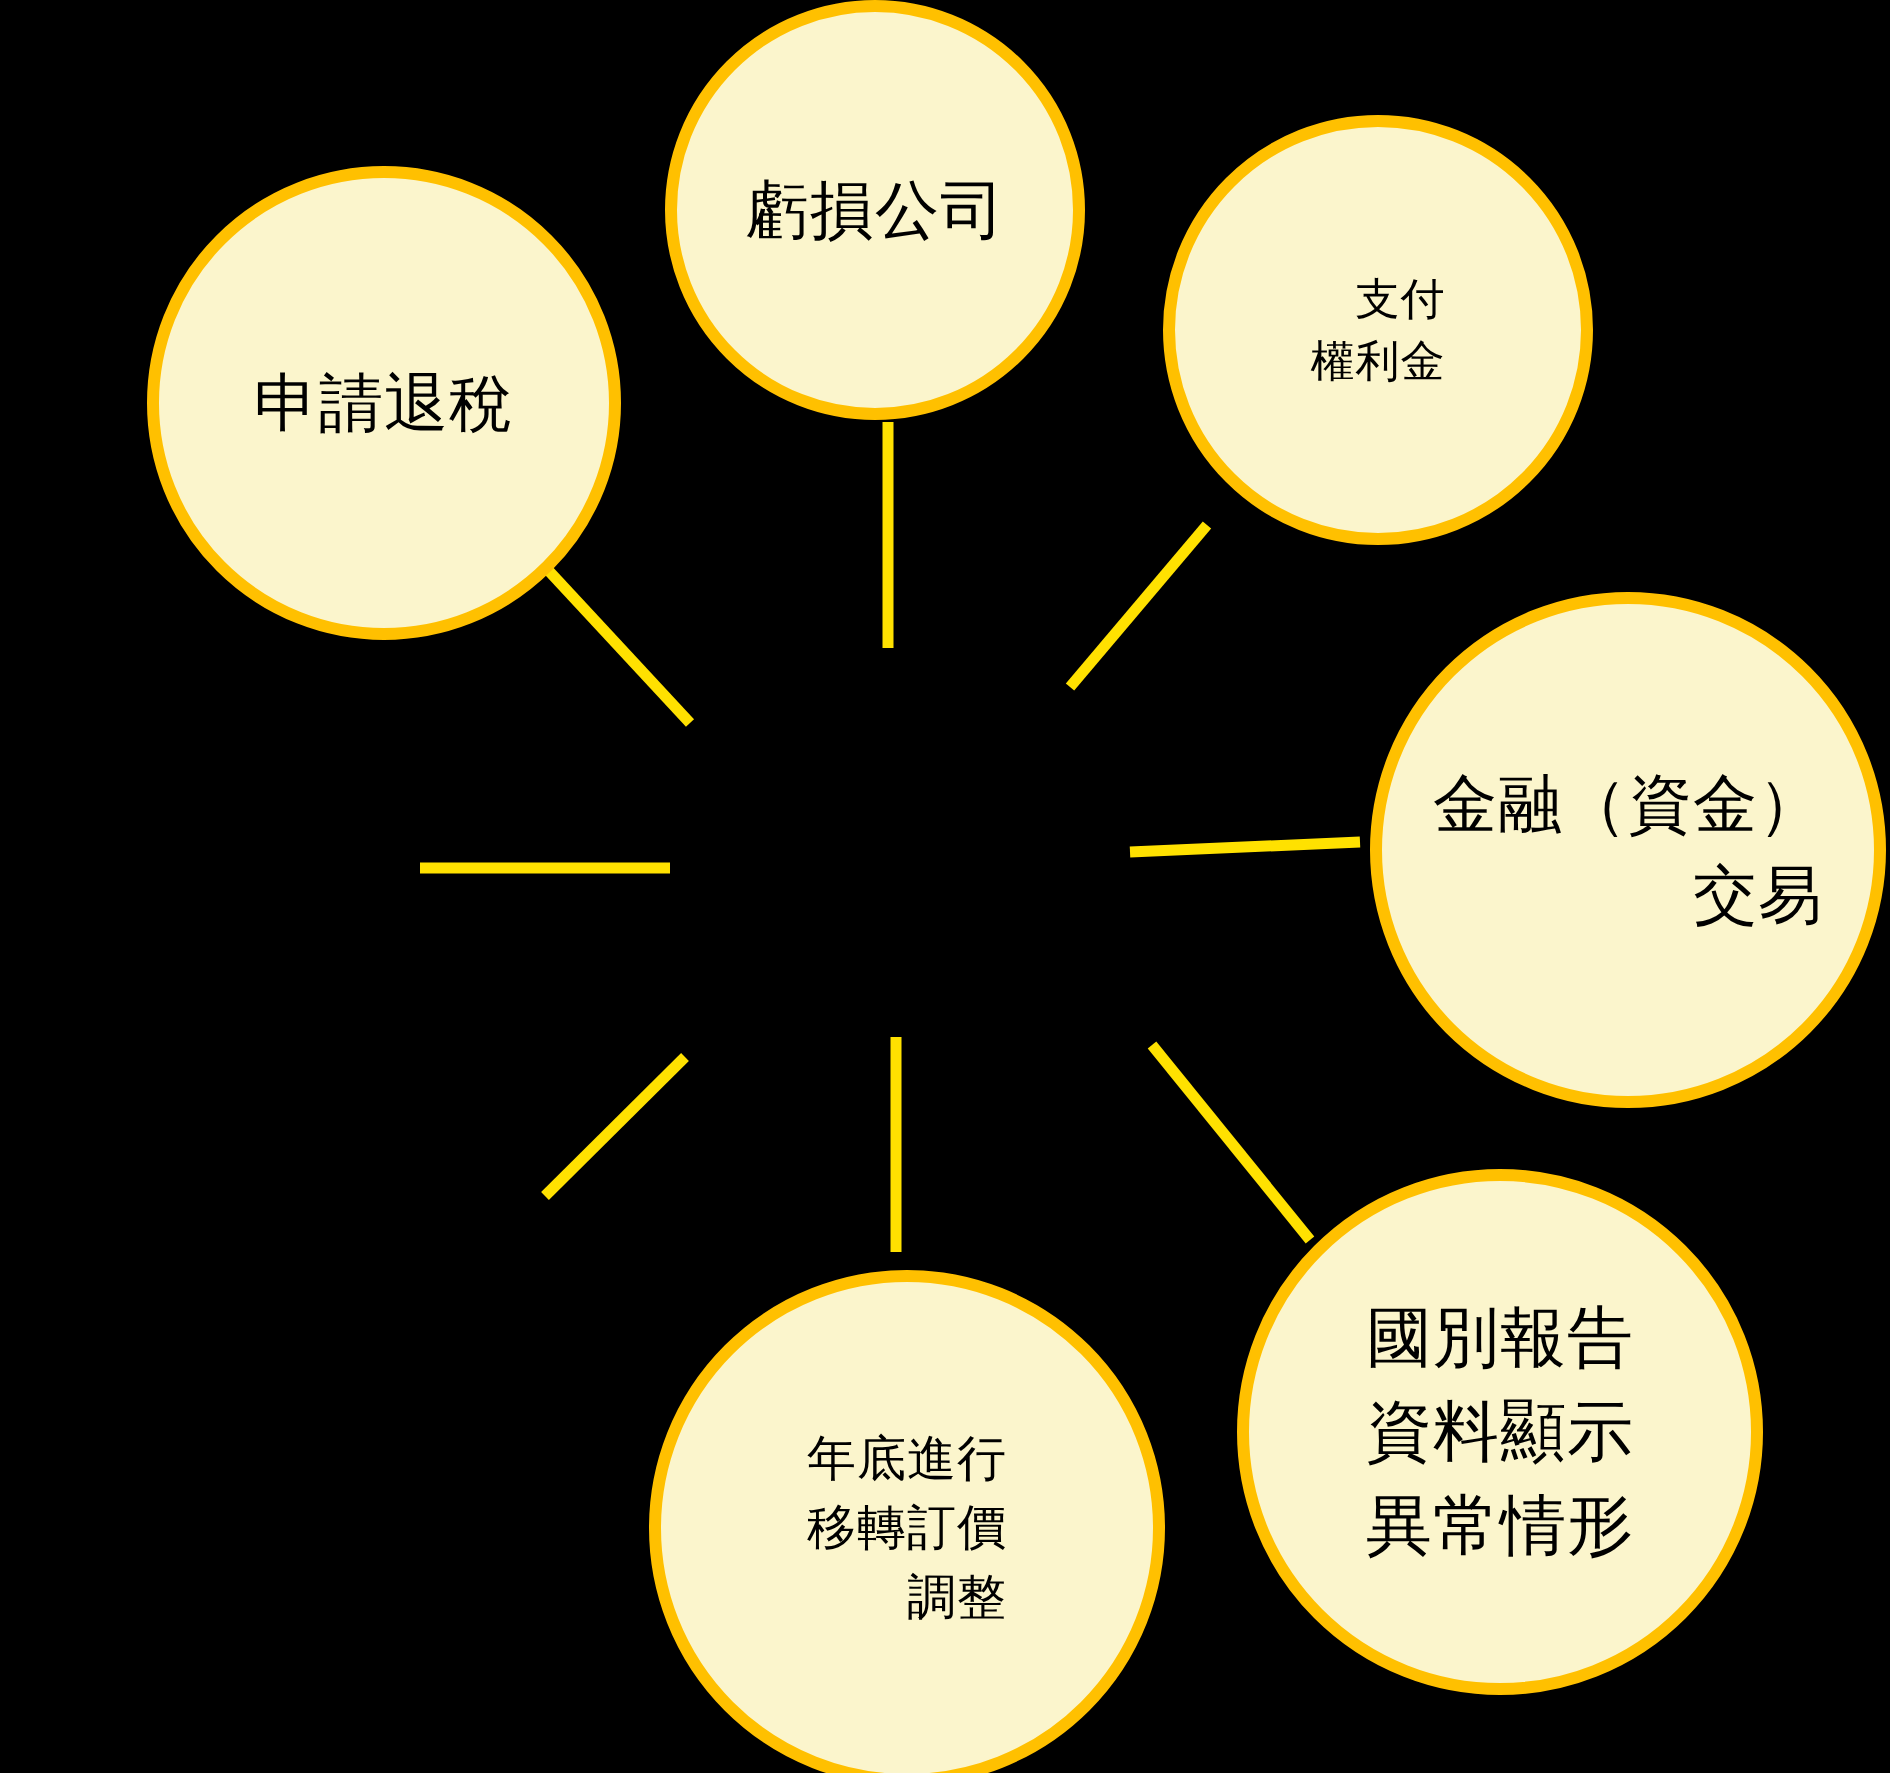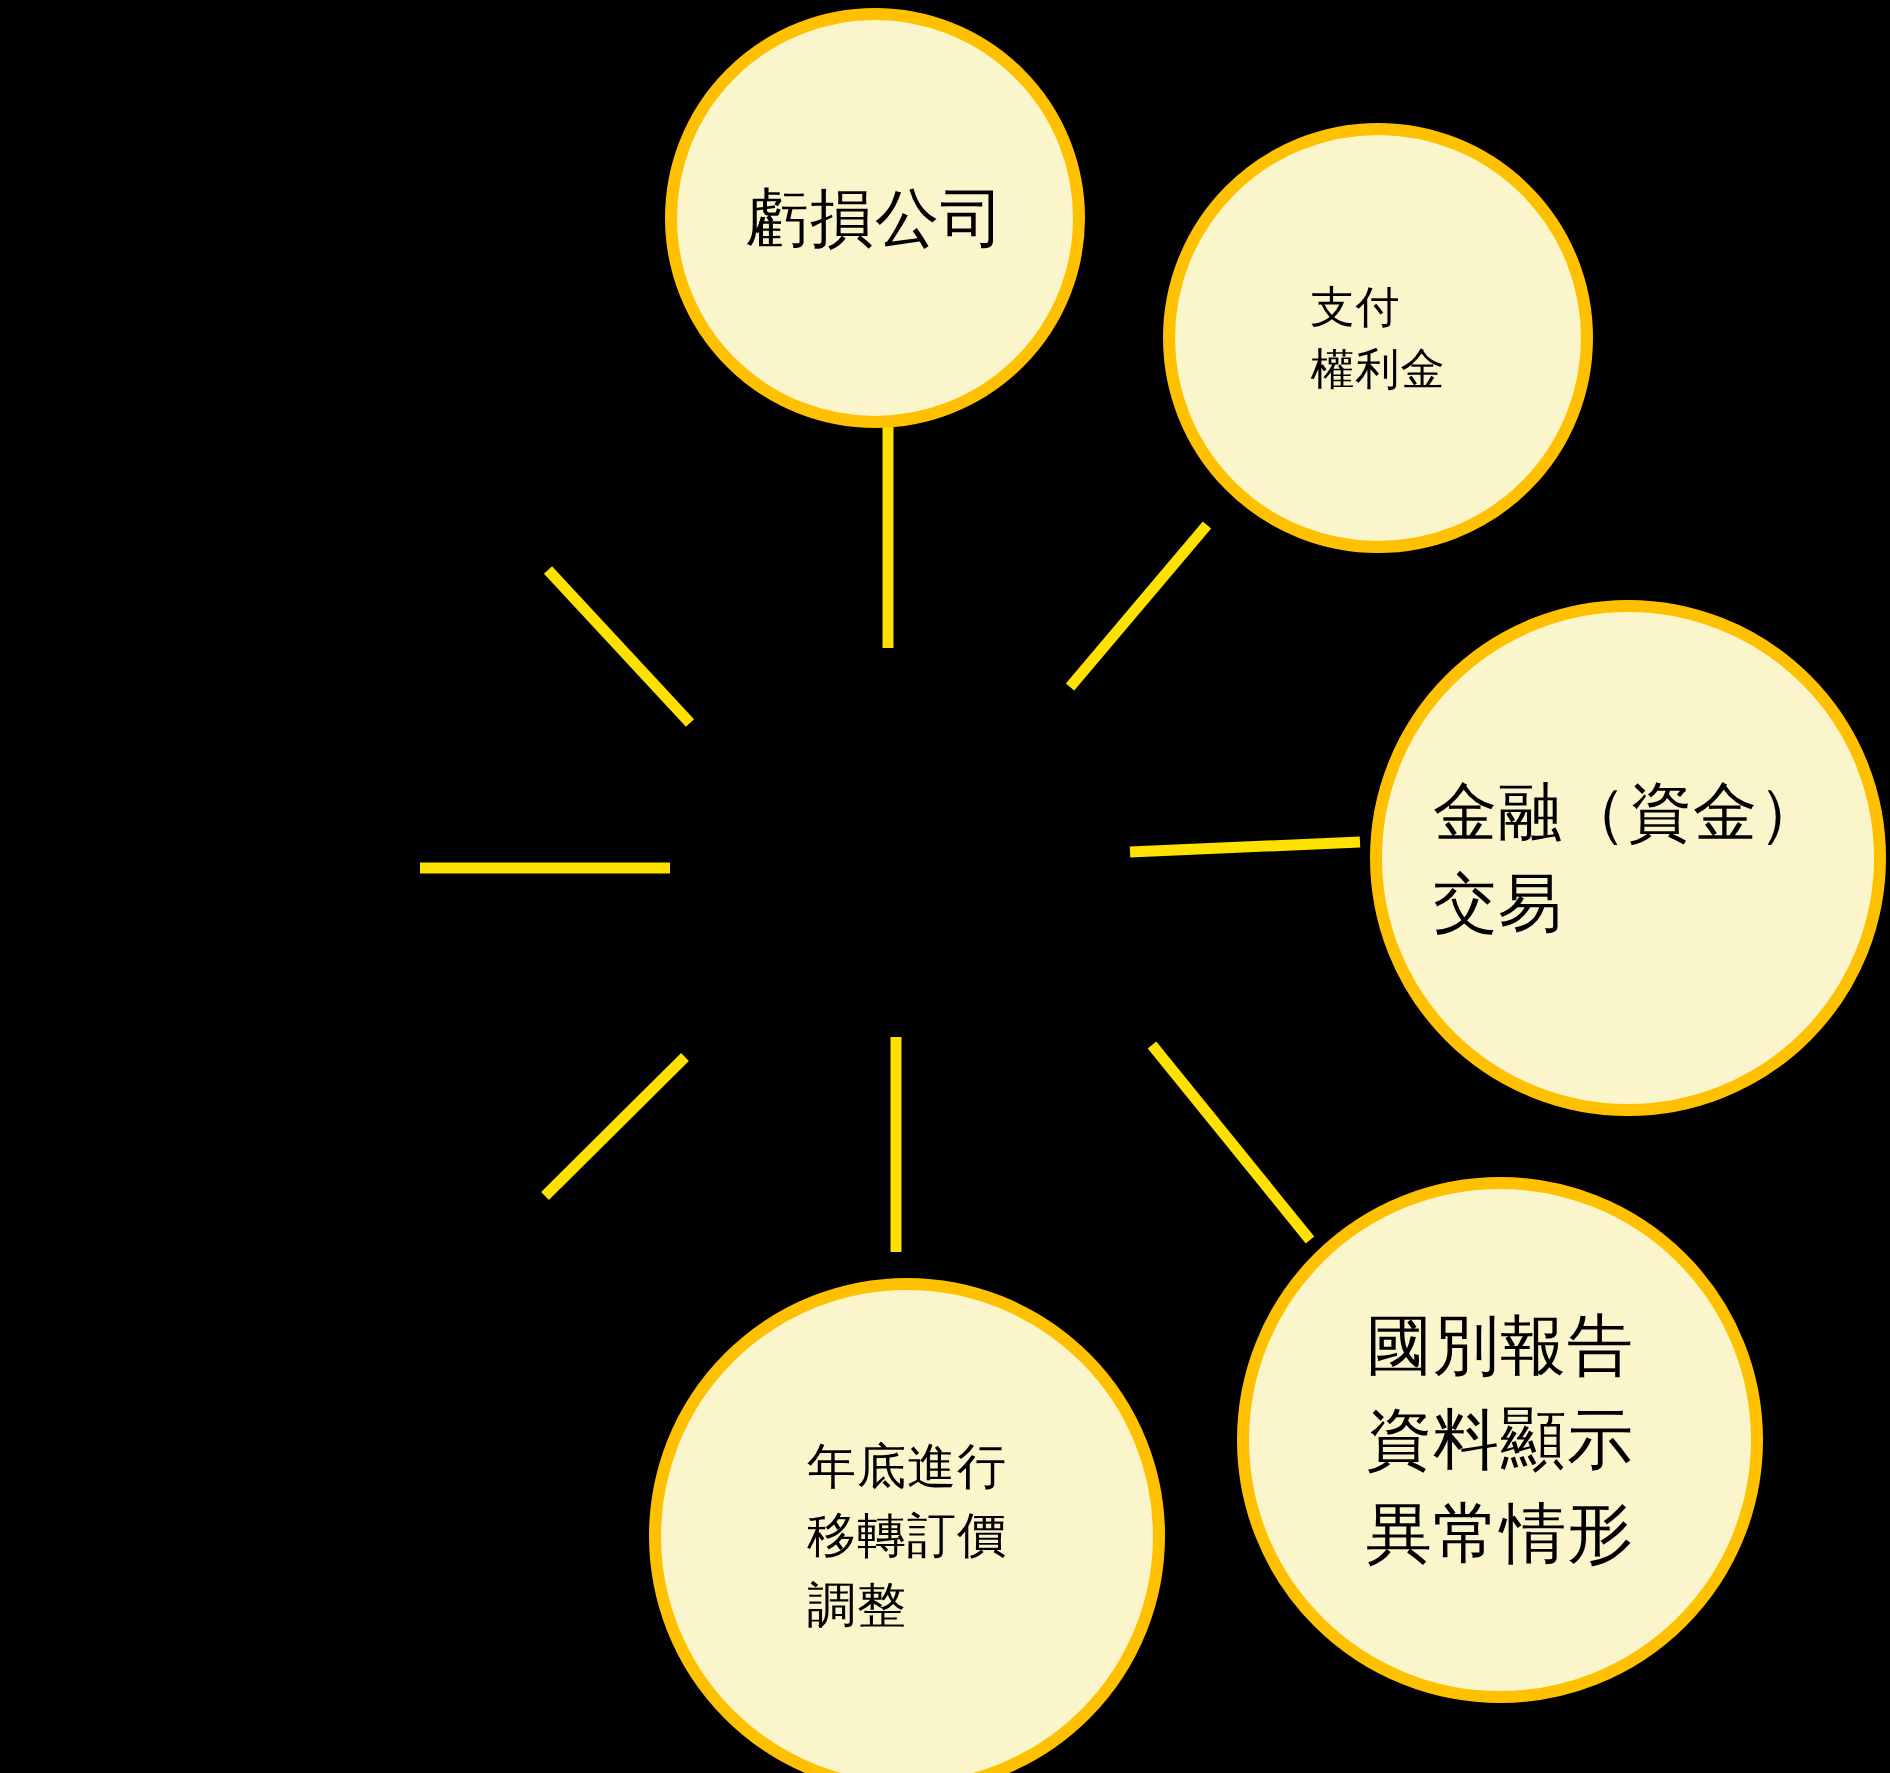--- a/index.html
+++ b/index.html
@@ -31,22 +31,21 @@
   }
   .node{
     position:absolute;
     box-sizing:border-box;
     border-radius:50%;
     background:var(--fill);
     border:12px solid var(--border);
     display:flex;
     align-items:center;
     justify-content:center;
-    text-align:left;
-    margin-top:8px;
+    text-align:right;
   }
   .node .label{
     color:var(--text);
     font-weight:500;
     white-space:pre-line;
     line-height:1.42;
     letter-spacing:1px;
   }
 </style>
 </head>
@@ -86,14 +85,17 @@
   </div>
 
   <div class="node" style="left:649px; top:1270px; width:516px; height:516px;">
     <span class="label" style="font-size:49px;">年底進行
 移轉訂價
 調整</span>
   </div>
 
 
 
+  <div class="node" style="left:147px; top:166px; width:474px; height:474px;">
+    <span class="label" style="font-size:64px;">申請退稅</span>
+  </div>
 
 </div>
 
 </body></html>

